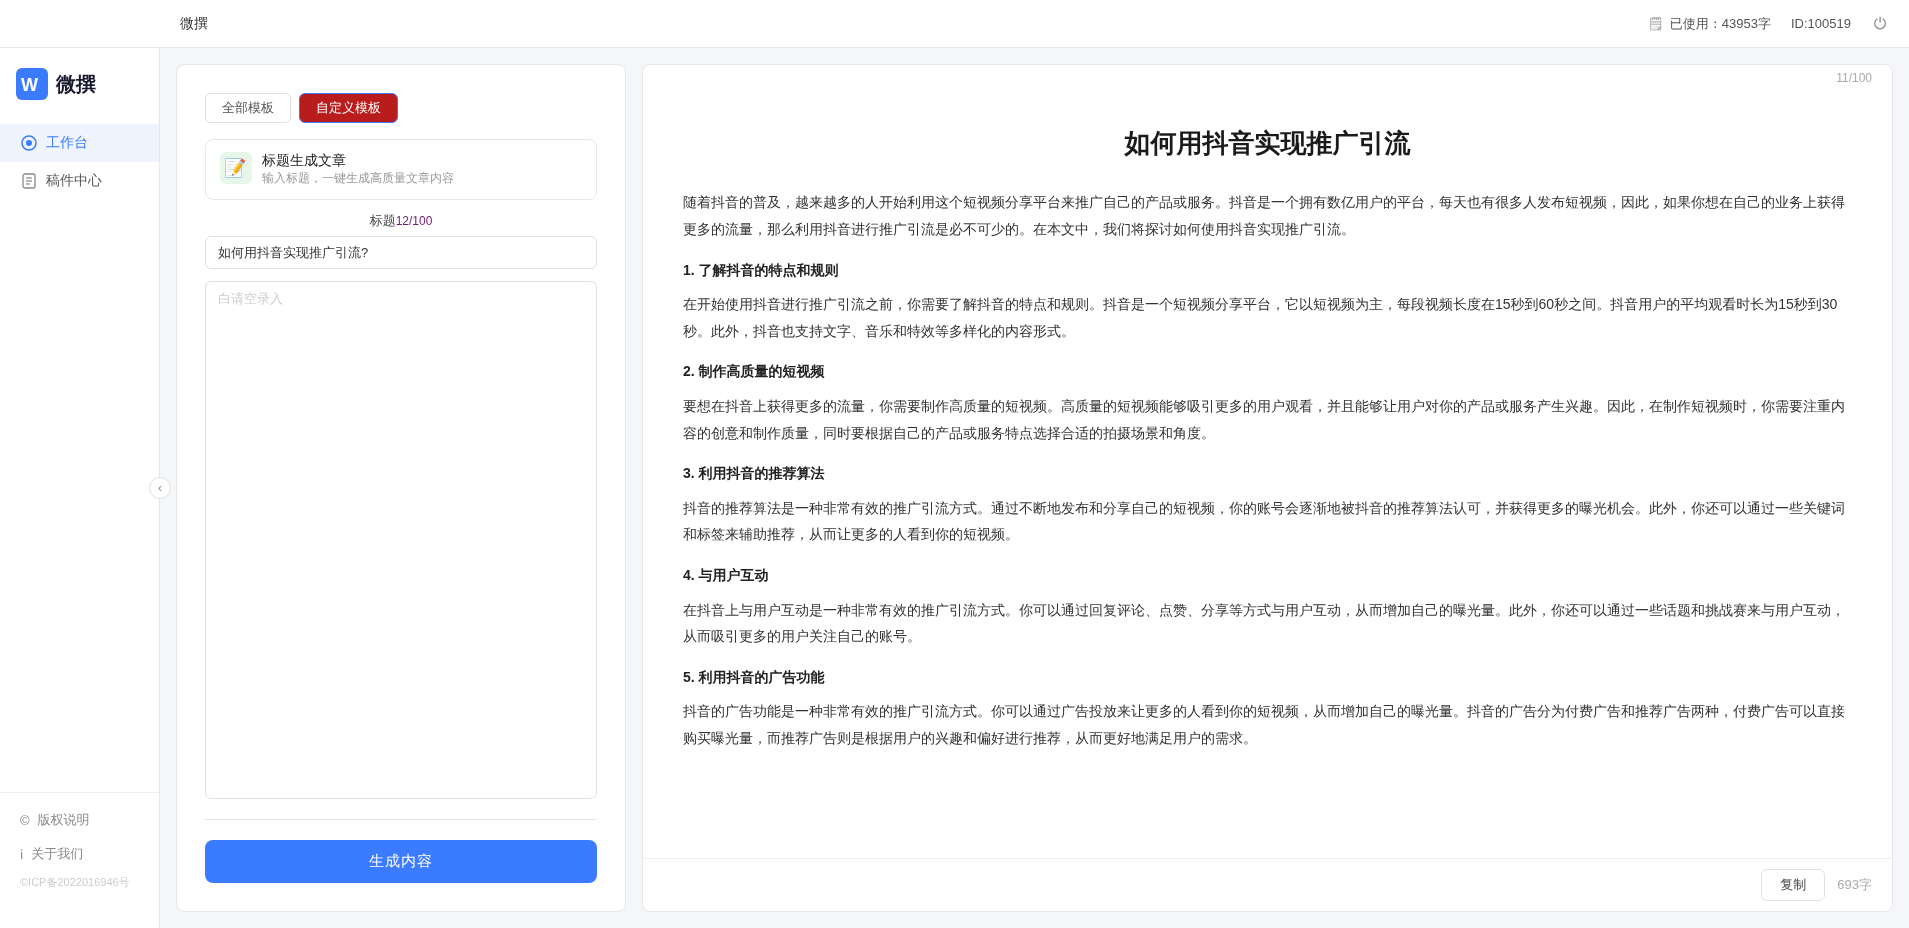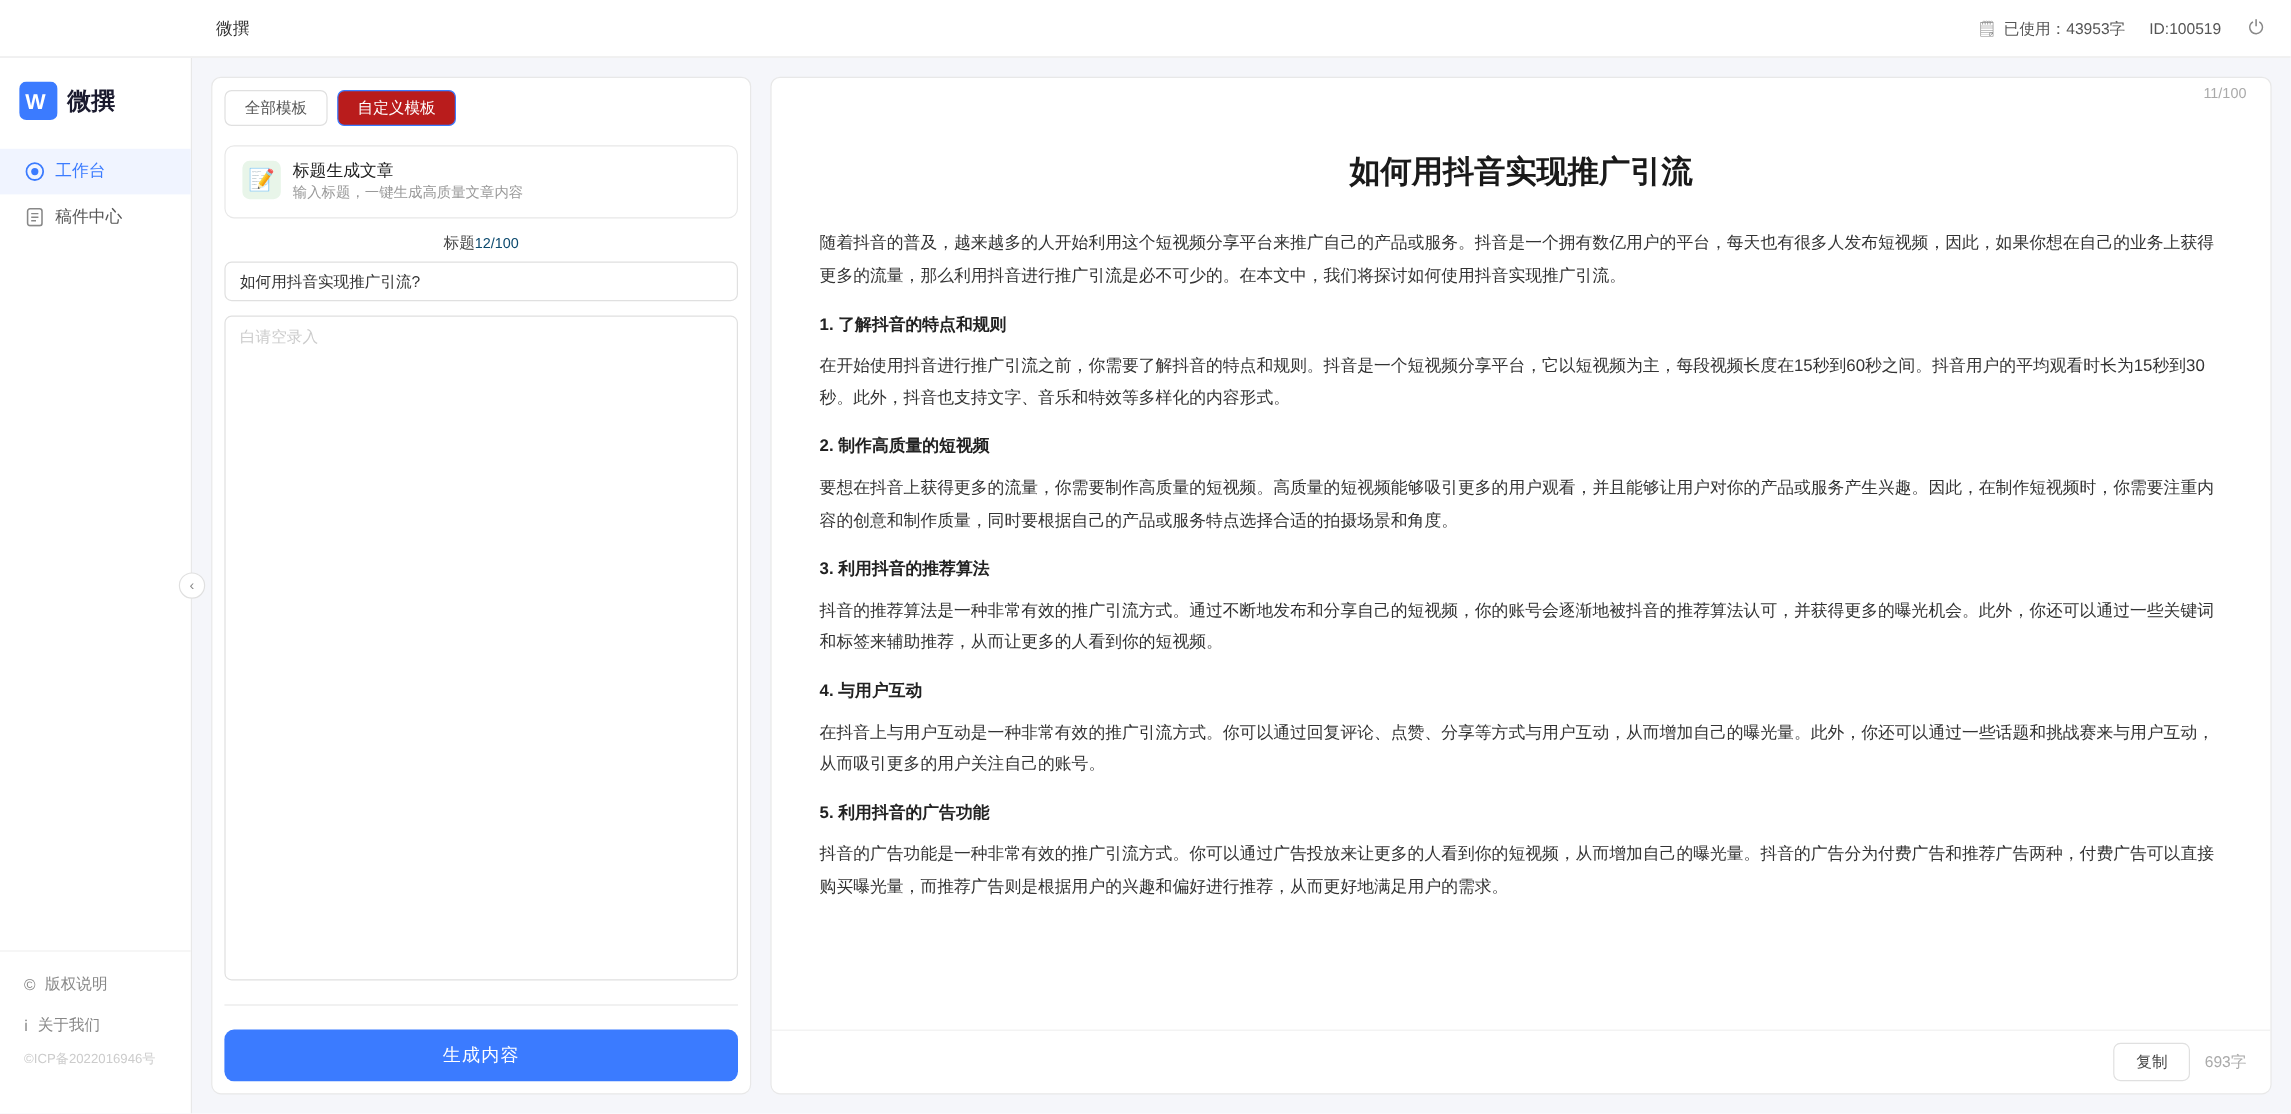--- a/index.html
+++ b/index.html
@@ -174,21 +174,21 @@
 
     
     .left-panel {
       width: 450px;
       min-width: 420px;
       background: #fff;
       border-radius: 8px;
       border: 1px solid #e8e8e8;
       display: flex;
       flex-direction: column;
-      padding: 10px;
+      padding: 28px;
       gap: 12px;
       overflow-y: auto;
     }
 
     .tab-row {
       display: flex;
       gap: 8px;
       margin-bottom: 4px;
     }
     .tab-btn {
@@ -248,21 +248,21 @@
       justify-content: center;
       align-items: center;
     }
     .form-label {
       font-size: 13px;
       color: #444;
       font-weight: 500;
     }
     .form-count {
       font-size: 12px;
-      color: #0c4a6e;
+      color: #701a75;
     }
     .form-input {
       border: 1px solid #e0e0e0;
       border-radius: 6px;
       padding: 8px 12px;
       font-size: 13px;
       color: #333;
       outline: none;
       width: 100%;
       background: #fff;

